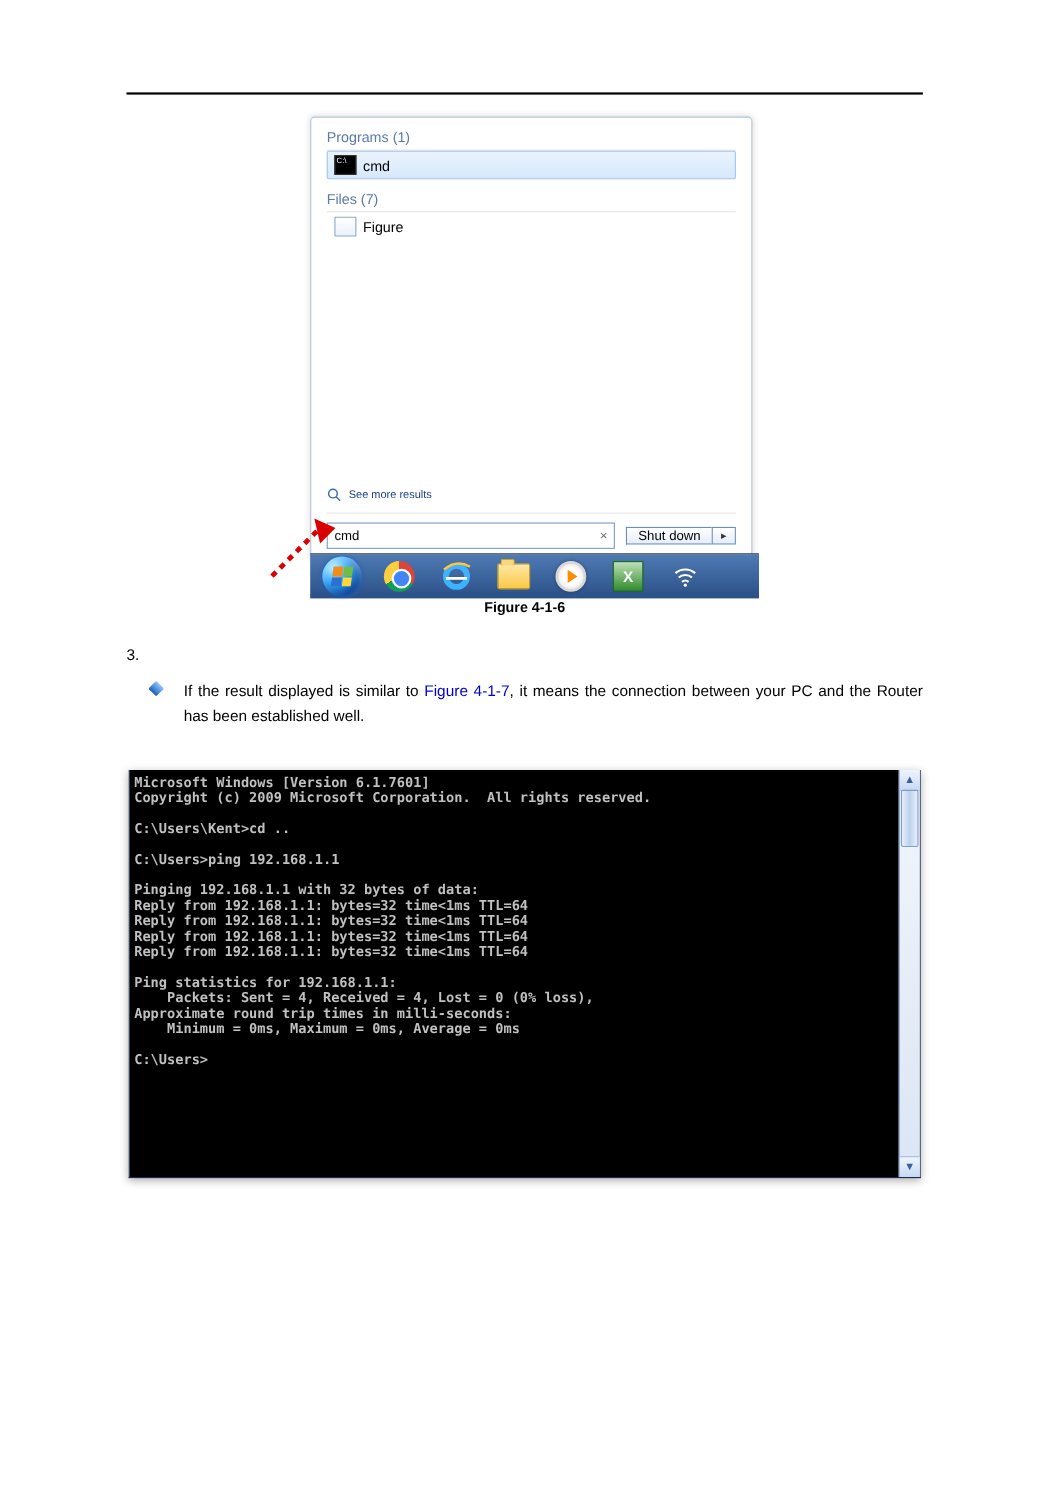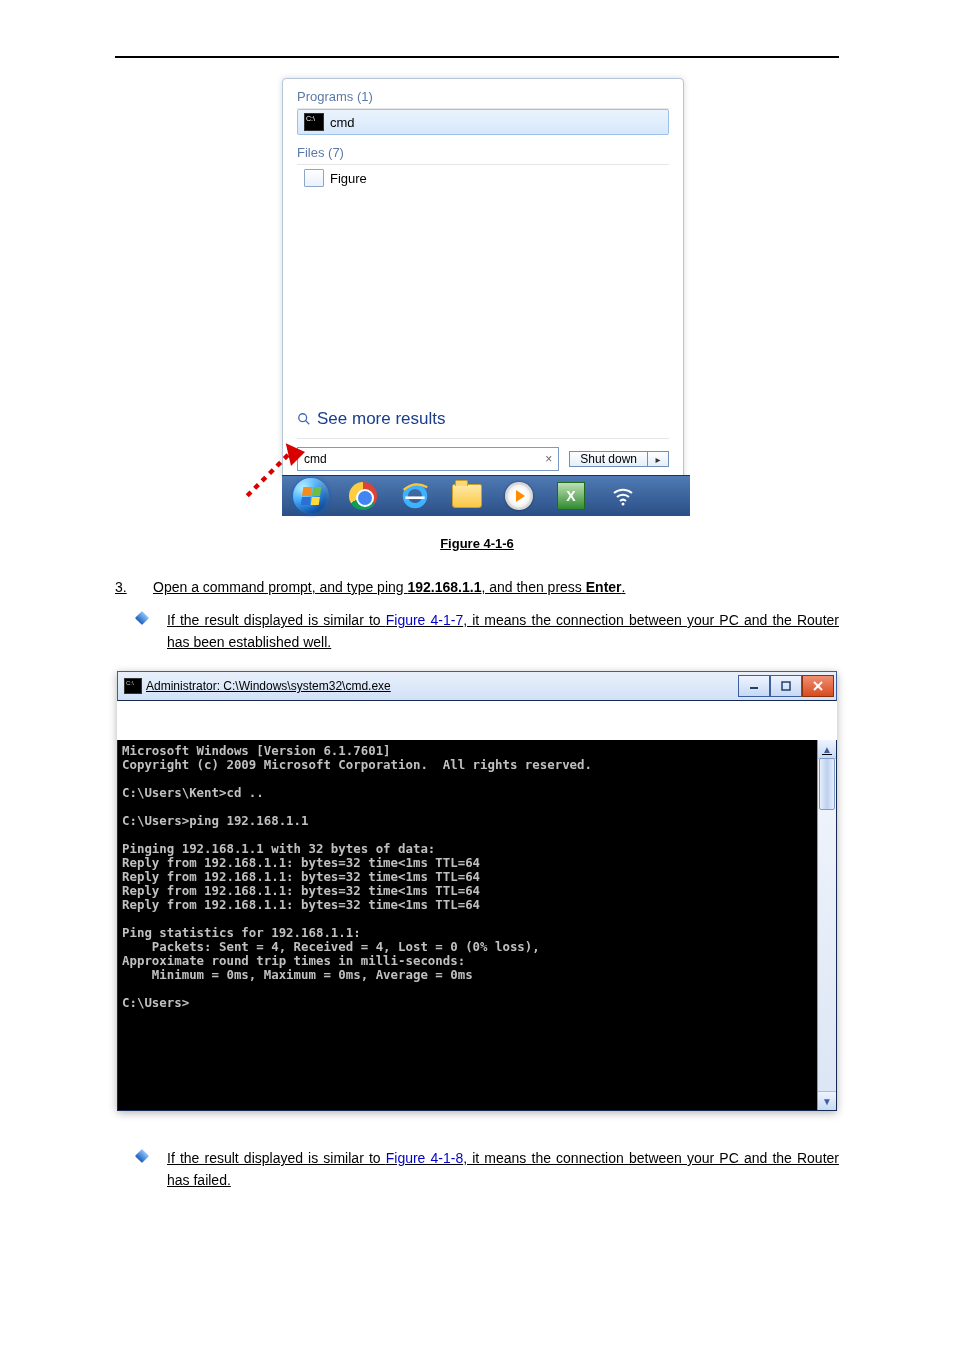--- a/index.html
+++ b/index.html
@@ -4,22 +4,21 @@
 <style>
   body {
     margin: 0;
     padding: 0;
     font-family: Arial, Helvetica, sans-serif;
     background: #fff;
     color: #000;
     width: 954px;
   }
   .page {
-    padding: 26px 60px 40px 60px;
-    text-decoration: underline;
+    padding: 54px 60px 40px 60px;
   }
   .top-rule {
     border-top: 2px solid #000;
     margin: 30px 55px 20px 55px;
   }
 
   
   .startmenu-fig {
     position: relative;
     width: 430px;
@@ -78,21 +77,21 @@
     border-radius: 1px;
   }
   .sm-sep { height: 1px; background: #e6e6e6; margin: 0 14px; }
 
   .sm-more-results {
     position: absolute;
     left: 14px;
     bottom: 50px;
     display: flex;
     align-items: center;
-    font-size: 17px;
+    font-size: 10px;
     color: #1a3e8a;
   }
   .sm-more-results .magnifier {
     width: 14px; height: 14px; margin-right: 6px;
   }
   .magnifier svg { display: block; }
 
   .sm-bottom {
     position: absolute;
     left: 14px; right: 14px; bottom: 8px;
@@ -194,21 +193,21 @@
     left: -20px;
     bottom: 15px;
     width: 70px;
     height: 70px;
   }
   .red-arrow svg { display:block; }
 
   .fig-caption {
     text-align: center;
     font-size: 13px;
-    margin-top: 20px;
+    margin-top: 0;
   }
   .fig-caption b { font-weight: bold; }
 
   
   .body-text { font-size: 14px; margin: 28px 55px 0 55px; text-align: justify; }
   .ol3 { display:flex; gap:24px; margin-top: 20px; }
   .ol3 .num { width: 14px; }
   .bullet-row { display:flex; margin-top: 14px; padding-left: 22px; }
   .diamond {
     width: 10px; height: 10px; margin-top: 4px; flex: none; margin-right: 20px;
@@ -391,56 +390,31 @@
       </svg>
     </div>
   </div>
   <div class="fig-caption">
     <b>Figure 4-1-6</b>
   </div>
 
   <div class="body-text">
     <div class="ol3">
       <span class="num">3.</span>
-      <span>
-        <span>Open a command prompt, and type ping </span><b>192.168.1.1</b><span>, and then press </span><b>Enter</b><span>.</span>
-      </span>
     </div>
 
     <div class="bullet-row">
       <span class="diamond"></span>
       <span style="line-height:22px">
         <span>If the result displayed is similar to </span><span class="link">Figure 4-1-7</span><span>, it means the connection between your PC and the Router has been established well.</span>
       </span>
     </div>
   </div>
 
   <div class="cmd-fig">
-    <div class="cmd-titlebar">
-      <span class="title-icon"></span>
-      <span class="title-text">Administrator: C:\Windows\system32\cmd.exe</span>
-      <div class="win-btns">
-        <div class="wb">
-            <svg width="10" height="10">
-              <line x1="1" y1="7" x2="9" y2="7" stroke="#23406c" stroke-width="2"></line>
-            </svg>
-          </div>
-        <div class="wb">
-            <svg width="10" height="10">
-              <rect x="1" y="1" width="8" height="8" fill="none" stroke="#23406c" stroke-width="1.5"></rect>
-            </svg>
-          </div>
-        <div class="wb close">
-            <svg width="10" height="10">
-              <line x1="1" y1="1" x2="9" y2="9" stroke="#fff" stroke-width="2"></line>
-              <line x1="9" y1="1" x2="1" y2="9" stroke="#fff" stroke-width="2"></line>
-            </svg>
-          </div>
-      </div>
-    </div>
     <div class="cmd-body-wrap">
       <div class="cmd-body">Microsoft Windows [Version 6.1.7601]
 Copyright (c) 2009 Microsoft Corporation.  All rights reserved.
 
 C:\Users\Kent&gt;cd ..
 
 C:\Users&gt;ping 192.168.1.1
 
 Pinging 192.168.1.1 with 32 bytes of data:
 Reply from 192.168.1.1: bytes=32 time&lt;1ms TTL=64
@@ -455,22 +429,14 @@
 
 C:\Users&gt;</div>
       <div class="cmd-scroll">
         <div class="arr">▲</div>
         <div class="thumb"></div>
         <div class="arr bottom">▼</div>
       </div>
     </div>
   </div>
 
-  <div class="body-text" style="margin-top:36px;">
-    <div class="bullet-row">
-      <span class="diamond"></span>
-      <span style="line-height:22px">
-        <span>If the result displayed is similar to </span><span class="link">Figure 4-1-8</span><span>, it means the connection between your PC and the Router has failed.</span>
-      </span>
-    </div>
-  </div>
 
 </div>
 
 </body></html>

